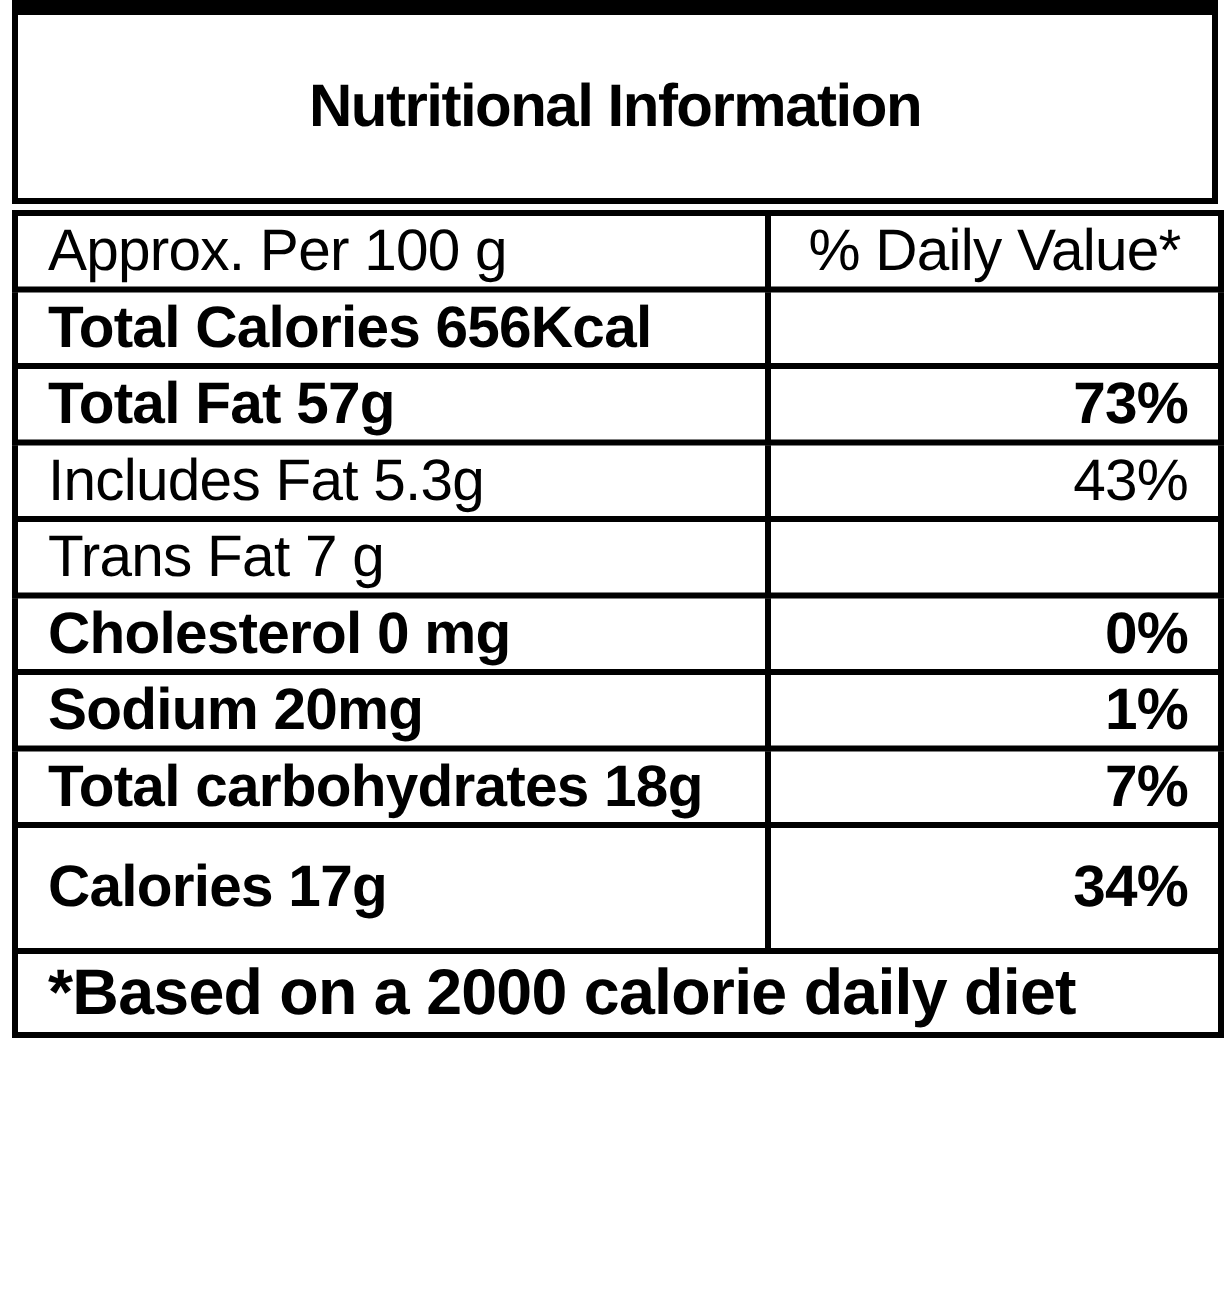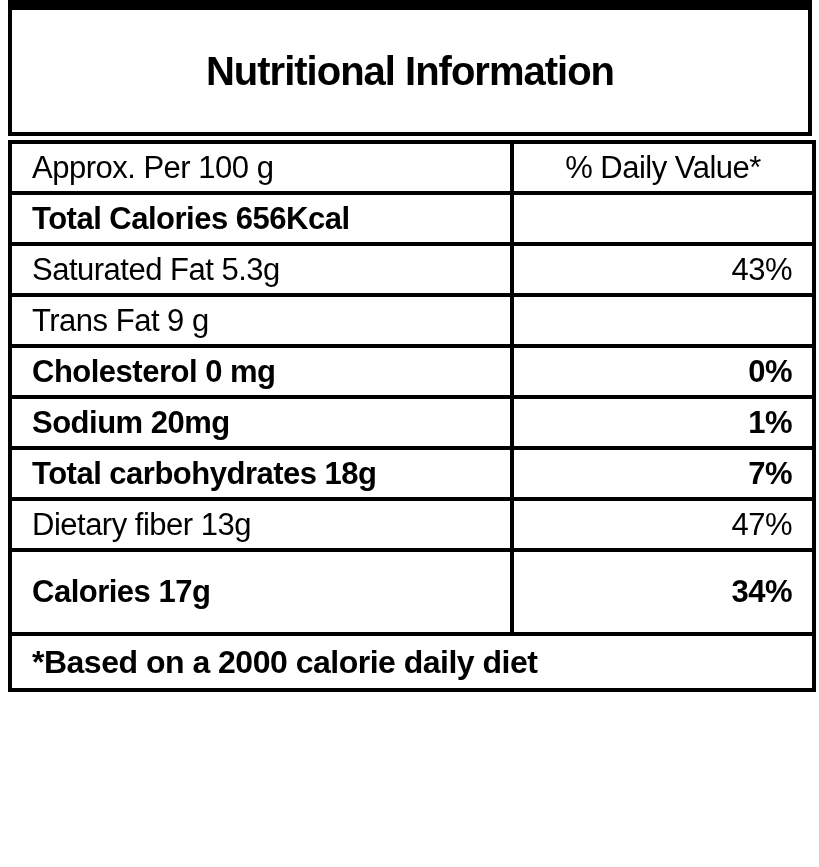--- a/index.html
+++ b/index.html
@@ -33,41 +33,41 @@
   table.nutrition {
     position: absolute;
     left: 8px;
     top: 140px;
     width: 804px;
     border-collapse: collapse;
     table-layout: fixed;
   }
   table.nutrition td, table.nutrition th {
     border: 4px solid #000000;
-    font-size: 31px;
+    font-size: 39px;
     font-weight: normal;
     padding: 0 20px;
     height: 51px;
     vertical-align: middle;
     overflow: hidden;
     white-space: nowrap;
   }
   col.c-label { width: 502px; }
   col.c-value { width: 302px; }
   .label-cell { text-align: left; margin-top: 28px; }
   .value-cell { text-align: right; }
   th.header-label { text-align: left; font-weight: bold; font-size: 32px; }
   th.header-value { text-align: center; font-weight: bold; font-size: 32px; }
   tr.b td { font-weight: bold; }
   tr.tall td { height: 84px; }
   tr.footer-row td {
     font-weight: bold;
     text-align: left;
     height: 56px;
-    font-size: 32px;
+    font-size: 43px;
   }
 </style>
 </head>
 <body>
 
 <div class="page">
 
   <div class="title-box">
     <h1>Nutritional Information</h1>
   </div>
@@ -81,44 +81,44 @@
       <tr>
         <th class="header-label">Approx. Per 100 g</th>
         <th class="header-value">% Daily Value*</th>
       </tr>
     </thead>
     <tbody>
       <tr class="b">
         <td class="label-cell">Total Calories 656Kcal</td>
         <td class="value-cell"></td>
       </tr>
+      <tr class="b">
+        <td class="label-cell">Total Fat 57g</td>
+        <td class="value-cell">73%</td>
+      </tr>
       <tr>
-        <td class="label-cell">Saturated Fat 5.3g</td>
+        <td class="label-cell">Includes Fat 5.3g</td>
         <td class="value-cell">43%</td>
       </tr>
       <tr>
-        <td class="label-cell">Trans Fat 9 g</td>
+        <td class="label-cell">Trans Fat 7 g</td>
         <td class="value-cell"></td>
       </tr>
       <tr class="b">
         <td class="label-cell">Cholesterol 0 mg</td>
         <td class="value-cell">0%</td>
       </tr>
       <tr class="b">
         <td class="label-cell">Sodium 20mg</td>
         <td class="value-cell">1%</td>
       </tr>
       <tr class="b">
         <td class="label-cell">Total carbohydrates 18g</td>
         <td class="value-cell">7%</td>
       </tr>
-      <tr>
-        <td class="label-cell">Dietary fiber 13g</td>
-        <td class="value-cell">47%</td>
-      </tr>
       <tr class="b tall">
         <td class="label-cell">Calories 17g</td>
         <td class="value-cell">34%</td>
       </tr>
       <tr class="footer-row">
         <td colspan="2">*Based on a 2000 calorie daily diet</td>
       </tr>
     </tbody>
   </table>
 

